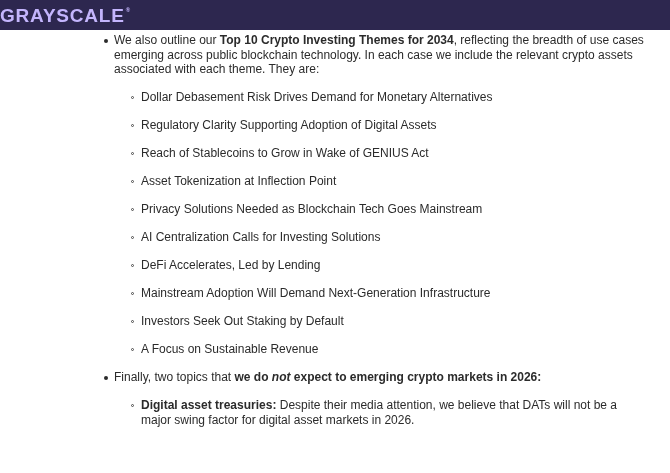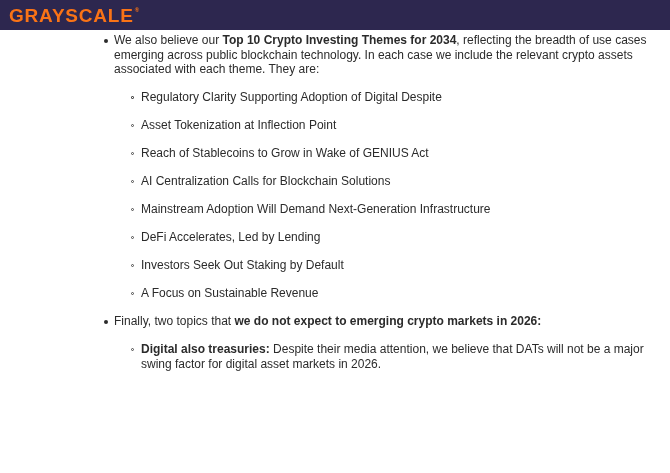--- a/index.html
+++ b/index.html
@@ -16,22 +16,21 @@
   }
   .header {
     position: absolute;
     left: 0; top: 0;
     width: 670px; height: 30px;
     background: #2d274f;
     display: flex;
     align-items: center;
   }
   .logo {
-    margin-left: 9px;
-    color: #f97316;
+    color: #c4b5fd;
     font-size: 19px;
     font-weight: bold;
     letter-spacing: 0.8px;
     line-height: 1;
     display: flex;
     align-items: flex-start;
   }
   .logo .tm {
     font-size: 6px;
     letter-spacing: 0;
@@ -58,42 +57,43 @@
     display: block;
   }
   .l1 > .marker { left: 1px; background: #2b2b2b; }
   .l2 > .marker {
     left: 28px;
     width: 3px; height: 3px;
     background: transparent;
     border: 1px solid #4a4a4a;
   }
   .b { font-weight: bold; }
-  .i { }
+  .i { font-style: italic; }
 </style>
 </head>
 <body>
 
 <div class="page">
 
   <div class="header">
     <div class="logo">
       <span>GRAYSCALE</span>
       <span class="tm">®</span>
     </div>
   </div>
 
   <div class="content">
-      <div class="item l1"><span class="marker"></span><span><span>We also believe our </span><span class="b">Top 10 Crypto Investing Themes for 2034</span><span>, reflecting the breadth of use cases emerging across public blockchain technology. In each case we include the relevant crypto assets associated with each theme. They are:</span></span></div>
-      <div class="item l2"><span class="marker"></span></div>
-      <div class="item l2"><span class="marker"></span><span><span>Regulatory Clarity Supporting Adoption of Digital Despite</span></span></div>
+      <div class="item l1"><span class="marker"></span><span><span>We also outline our </span><span class="b">Top 10 Crypto Investing Themes for 2034</span><span>, reflecting the breadth of use cases emerging across public blockchain technology. In each case we include the relevant crypto assets associated with each theme. They are:</span></span></div>
+      <div class="item l2"><span class="marker"></span><span><span>Dollar Debasement Risk Drives Demand for Monetary Alternatives</span></span></div>
+      <div class="item l2"><span class="marker"></span><span><span>Regulatory Clarity Supporting Adoption of Digital Assets</span></span></div>
+      <div class="item l2"><span class="marker"></span><span><span>Reach of Stablecoins to Grow in Wake of GENIUS Act</span></span></div>
       <div class="item l2"><span class="marker"></span><span><span>Asset Tokenization at Inflection Point</span></span></div>
-      <div class="item l2"><span class="marker"></span><span><span>Reach of Stablecoins to Grow in Wake of GENIUS Act</span></span></div>
-      <div class="item l2"><span class="marker"></span><span><span>AI Centralization Calls for Blockchain Solutions</span></span></div>
+      <div class="item l2"><span class="marker"></span><span><span>Privacy Solutions Needed as Blockchain Tech Goes Mainstream</span></span></div>
+      <div class="item l2"><span class="marker"></span><span><span>AI Centralization Calls for Investing Solutions</span></span></div>
+      <div class="item l2"><span class="marker"></span><span><span>DeFi Accelerates, Led by Lending</span></span></div>
       <div class="item l2"><span class="marker"></span><span><span>Mainstream Adoption Will Demand Next-Generation Infrastructure</span></span></div>
-      <div class="item l2"><span class="marker"></span><span><span>DeFi Accelerates, Led by Lending</span></span></div>
       <div class="item l2"><span class="marker"></span><span><span>Investors Seek Out Staking by Default</span></span></div>
       <div class="item l2"><span class="marker"></span><span><span>A Focus on Sustainable Revenue</span></span></div>
       <div class="item l1"><span class="marker"></span><span><span>Finally, two topics that </span><span class="b">we do </span><span class="b i">not</span><span class="b"> expect to emerging crypto markets in 2026:</span></span></div>
-      <div class="item l2"><span class="marker"></span><span><span class="b">Digital also treasuries:</span><span> Despite their media attention, we believe that DATs will not be a major swing factor for digital asset markets in 2026.</span></span></div>
+      <div class="item l2"><span class="marker"></span><span><span class="b">Digital asset treasuries:</span><span> Despite their media attention, we believe that DATs will not be a major swing factor for digital asset markets in 2026.</span></span></div>
     </div>
 
 </div>
 
 </body></html>

